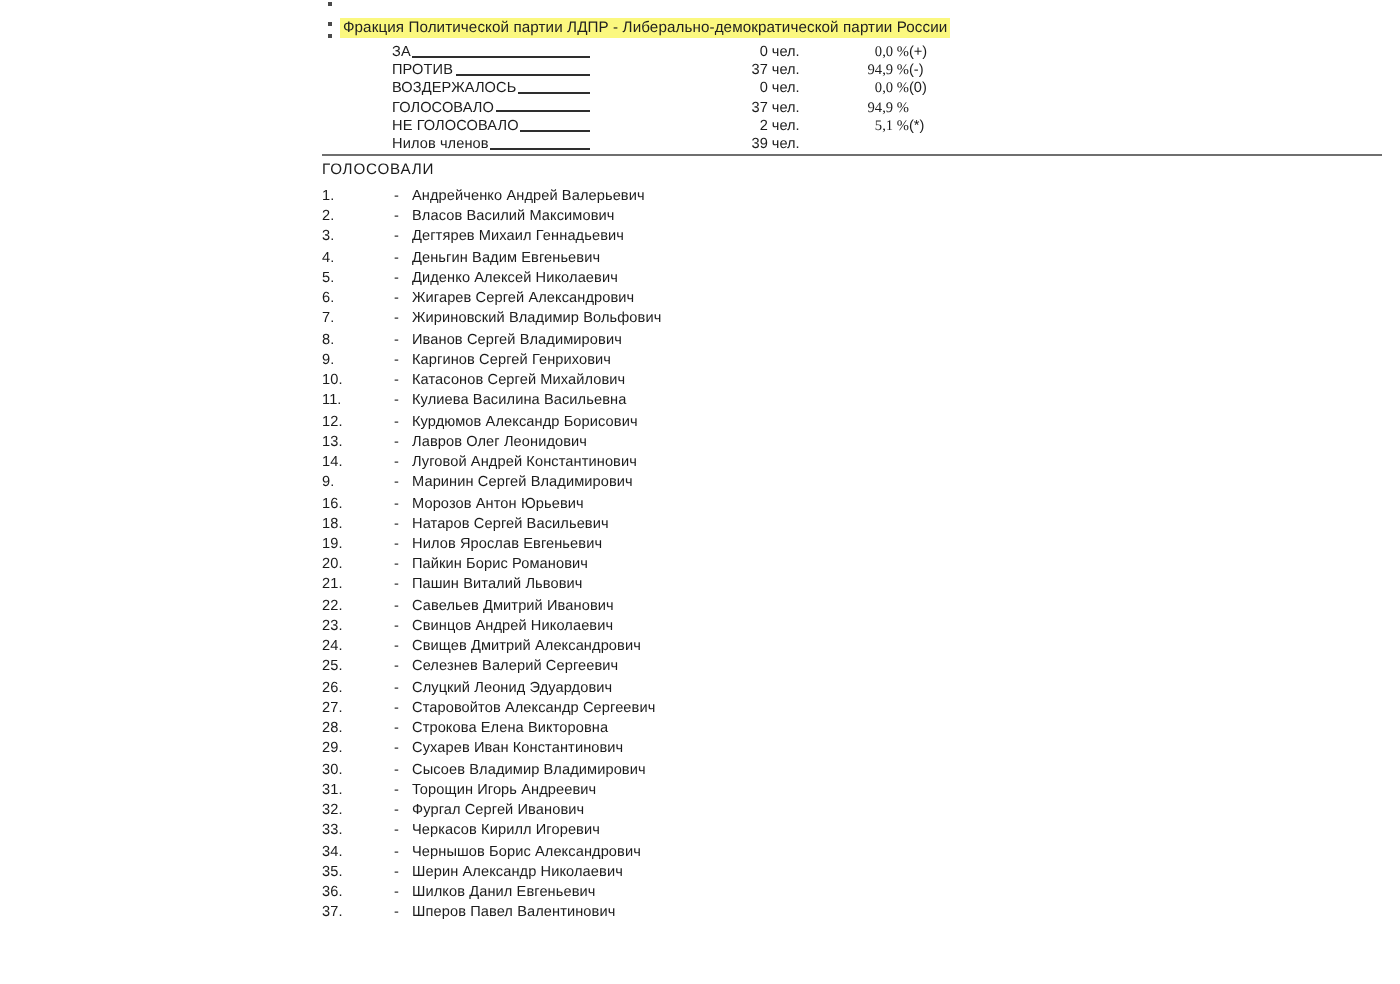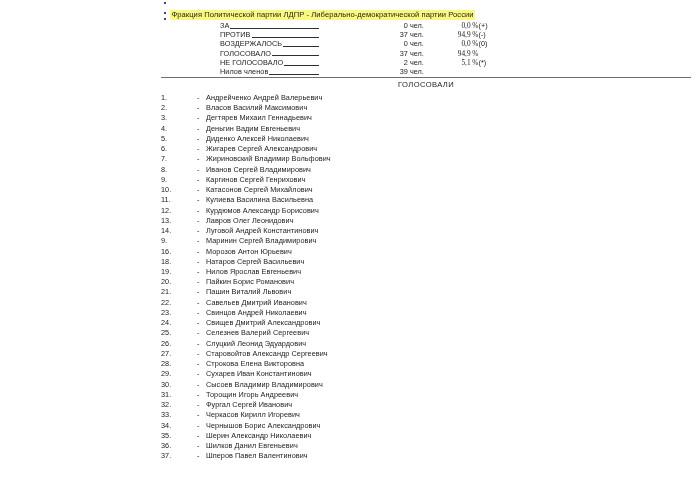--- a/index.html
+++ b/index.html
@@ -60,21 +60,20 @@
   }
 
   
   .results {
     position: absolute;
     left: 196px;
     top: 21px;
     width: 290px;
     border-collapse: collapse;
     font-size: 7.3px;
-    margin-left: 24px;
   }
   .results td {
     padding: 0;
     height: 9.2px;
     line-height: 9.2px;
     white-space: nowrap;
     vertical-align: bottom;
   }
   .c-label {
     width: 96px;
@@ -123,21 +122,20 @@
     top: 77px;
     width: 530px;
     border-top: 1px solid #6f6f6f;
   }
 
   
   .section-head {
     position: absolute;
     left: 161px;
     width: 530px;
-    text-align: center;
     font-size: 7.6px;
     line-height: 10px;
     letter-spacing: 0.4px;
     color: #1c1c1c;
     white-space: nowrap;
   }
   #head-voted { top: 80px; }
   #head-notvoted { top: 469px; margin-top: 32px; }
 
   

